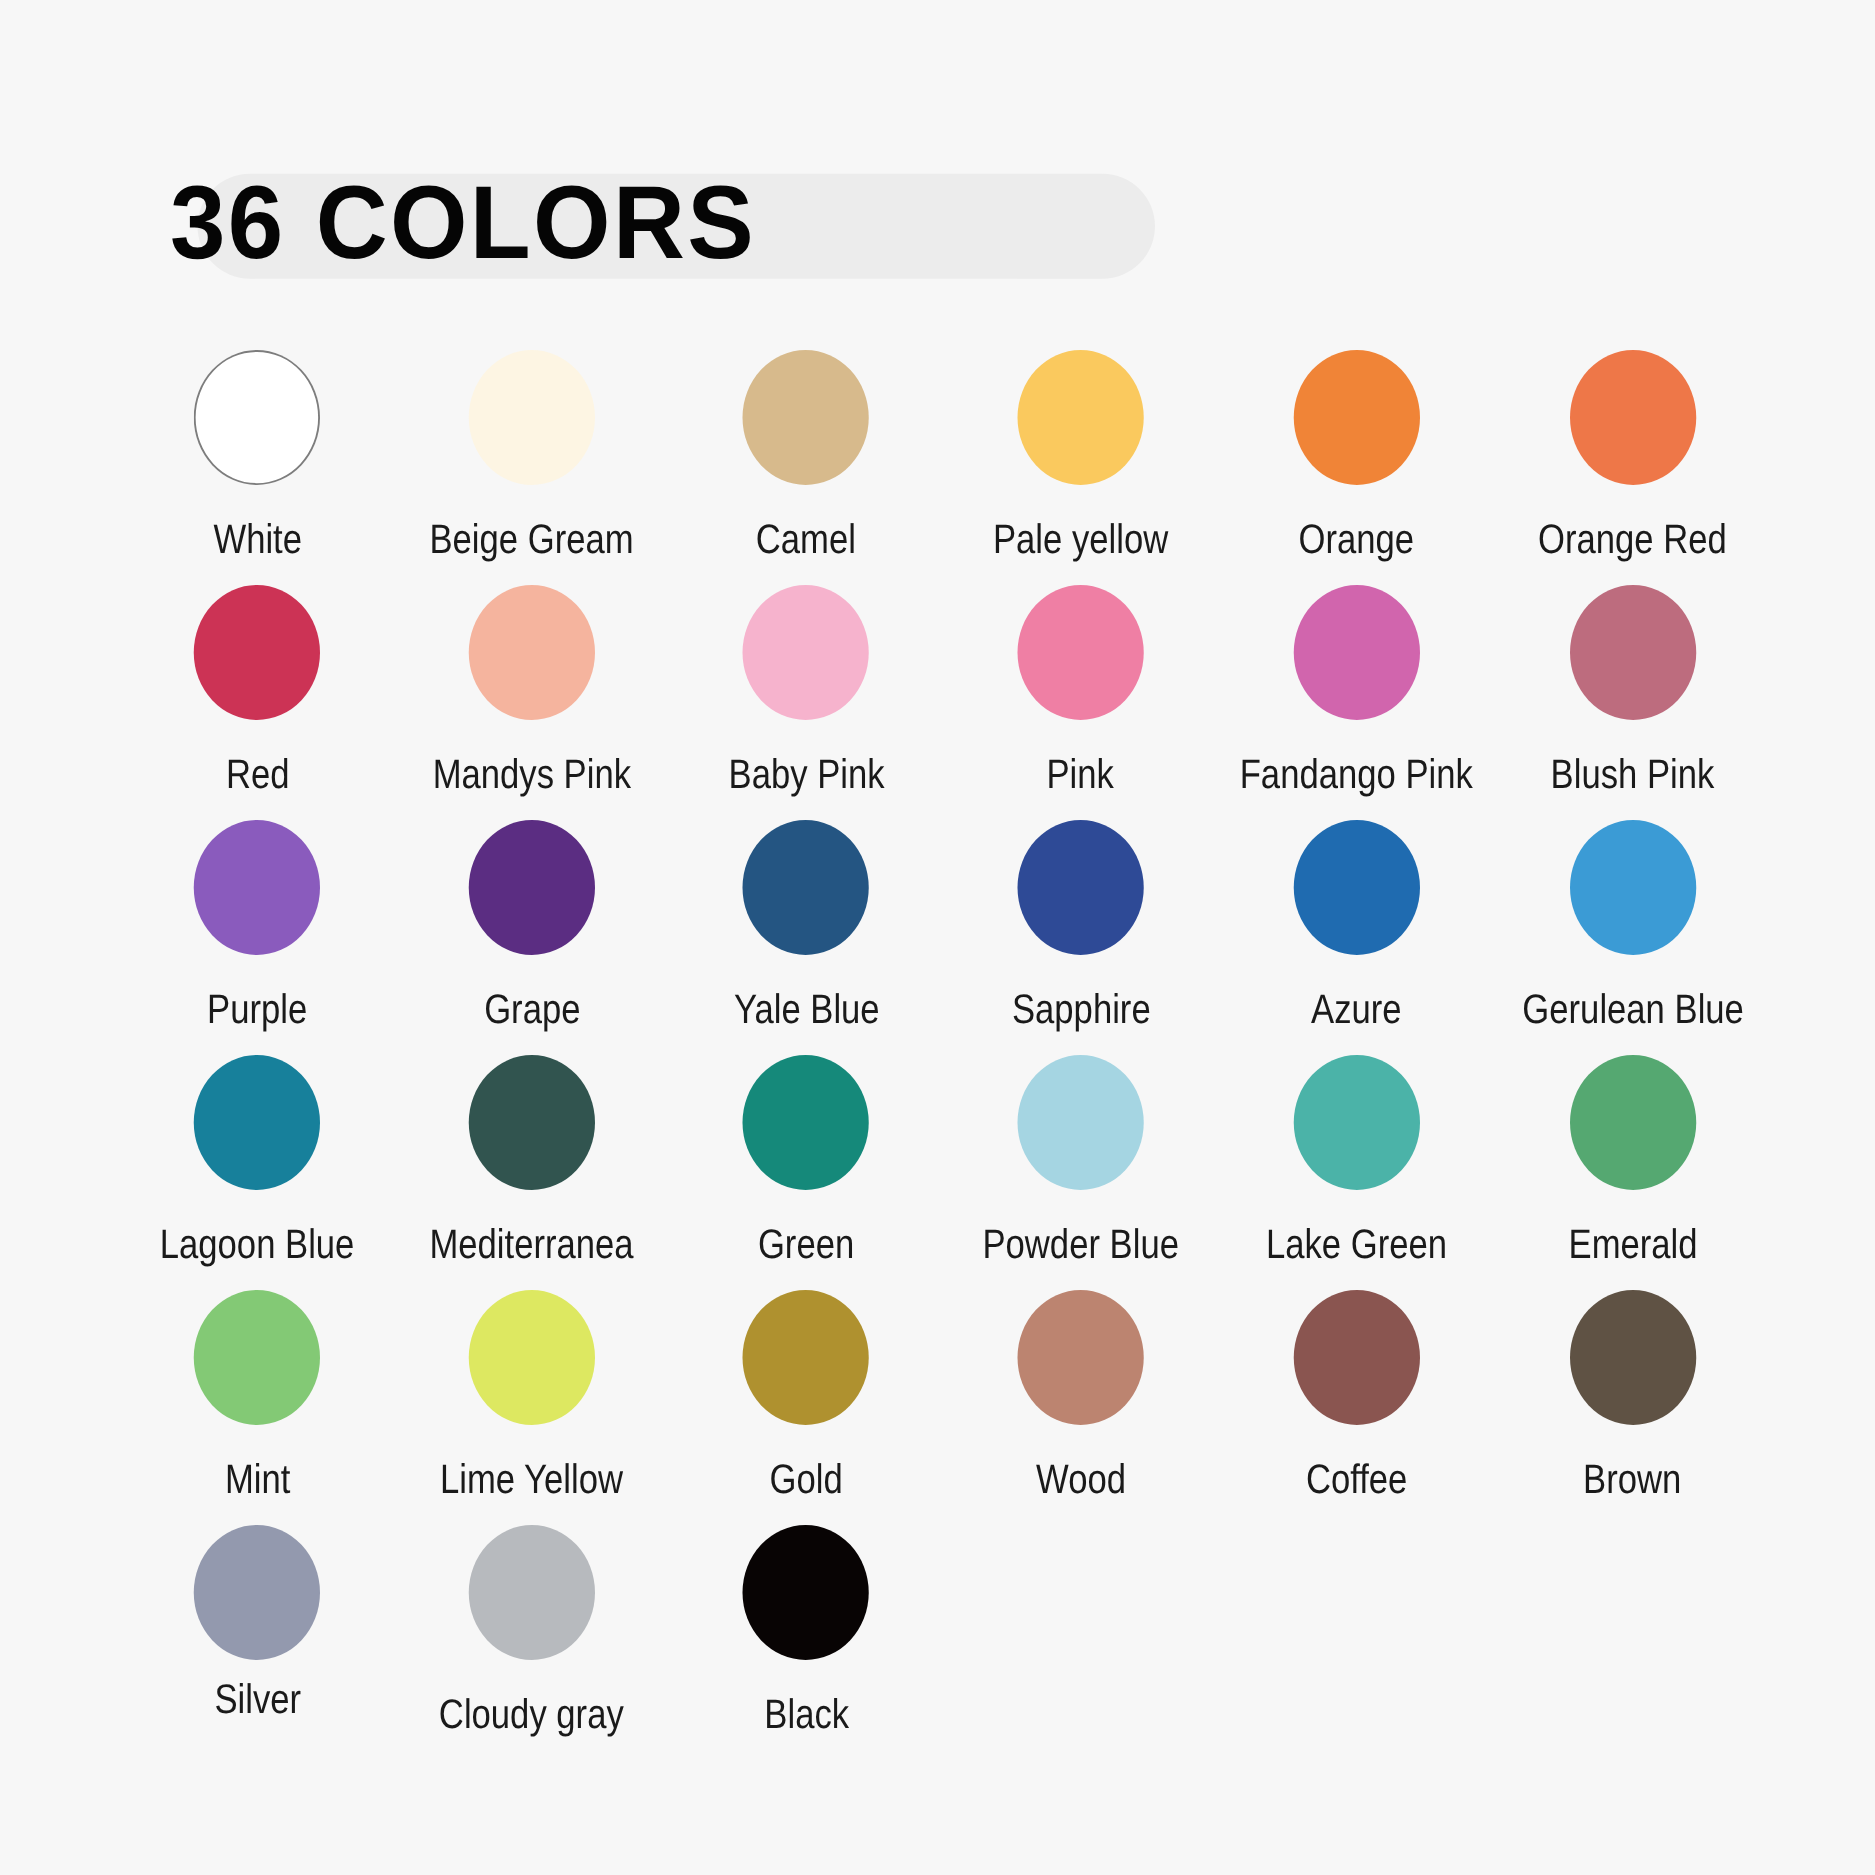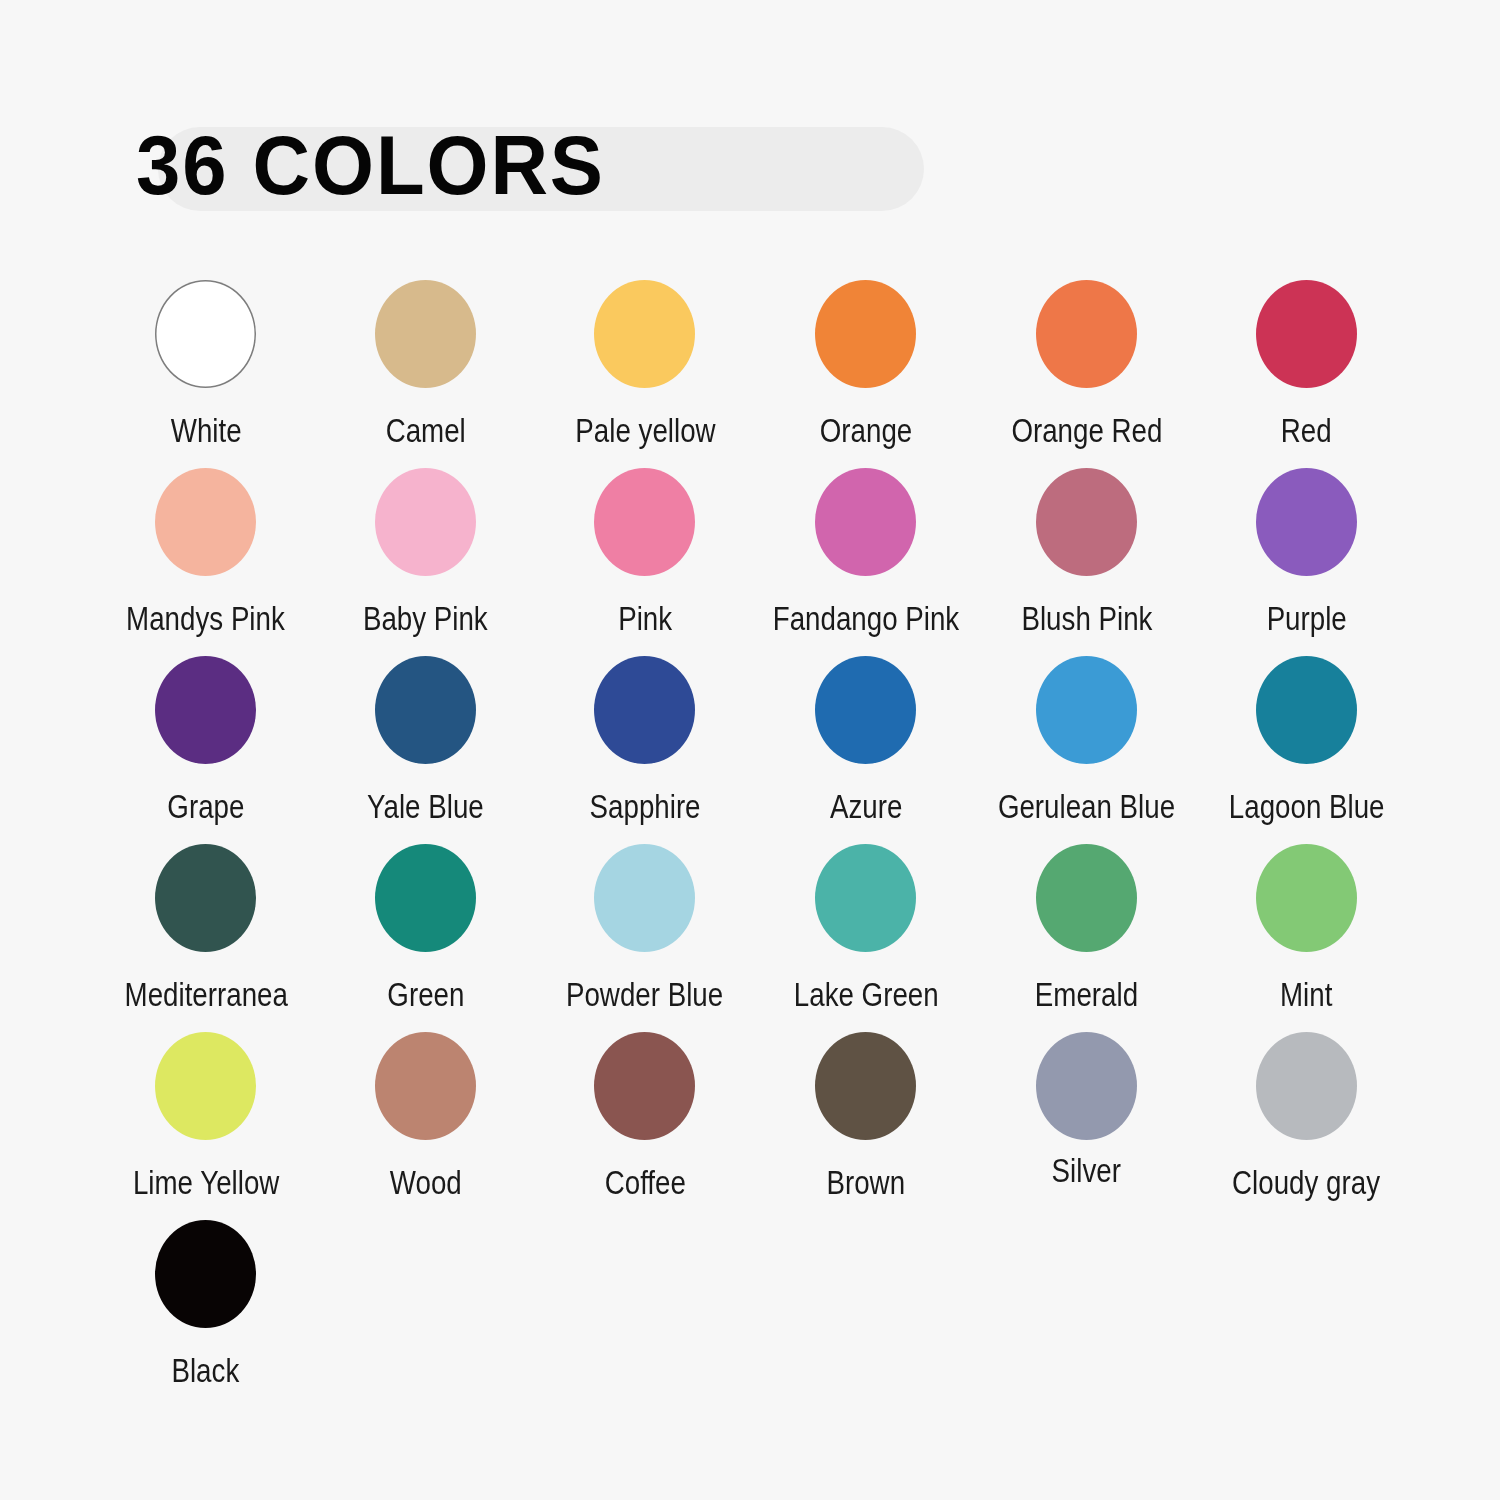--- a/index.html
+++ b/index.html
@@ -18,21 +18,21 @@
     position: relative;
     width: 1500px;
     height: 1500px;
     box-sizing: border-box;
   }
 
   
   .title-wrap {
     position: absolute;
     left: 136px;
-    top: 116px;
+    top: 128px;
     height: 100px;
     display: flex;
     align-items: center;
   }
   .title-pill {
     position: absolute;
     left: 22px;
     top: 11px;
     width: 766px;
     height: 84px;
@@ -112,20 +112,24 @@
     <div class="title-pill"></div>
     <div class="title-text">36 COLORS</div>
   </div>
 
   <div class="grid">
       <div class="cell">
         <div class="dot outlined" style="background: rgb(255, 255, 255);"></div>
         <div class="swatch-label">White</div>
       </div>
       <div class="cell">
+        <div class="dot" style="background: rgb(253, 245, 227);"></div>
+        <div class="swatch-label">Beige Gream</div>
+      </div>
+      <div class="cell">
         <div class="dot" style="background: rgb(215, 186, 140);"></div>
         <div class="swatch-label">Camel</div>
       </div>
       <div class="cell">
         <div class="dot" style="background: rgb(250, 201, 94);"></div>
         <div class="swatch-label">Pale yellow</div>
       </div>
       <div class="cell">
         <div class="dot" style="background: rgb(240, 132, 55);"></div>
         <div class="swatch-label">Orange</div>
@@ -206,20 +210,24 @@
         <div class="dot" style="background: rgb(85, 168, 113);"></div>
         <div class="swatch-label">Emerald</div>
       </div>
       <div class="cell">
         <div class="dot" style="background: rgb(131, 201, 117);"></div>
         <div class="swatch-label">Mint</div>
       </div>
       <div class="cell">
         <div class="dot" style="background: rgb(221, 232, 97);"></div>
         <div class="swatch-label">Lime Yellow</div>
+      </div>
+      <div class="cell">
+        <div class="dot" style="background: rgb(175, 145, 47);"></div>
+        <div class="swatch-label">Gold</div>
       </div>
       <div class="cell">
         <div class="dot" style="background: rgb(188, 132, 112);"></div>
         <div class="swatch-label">Wood</div>
       </div>
       <div class="cell">
         <div class="dot" style="background: rgb(138, 85, 80);"></div>
         <div class="swatch-label">Coffee</div>
       </div>
       <div class="cell">

